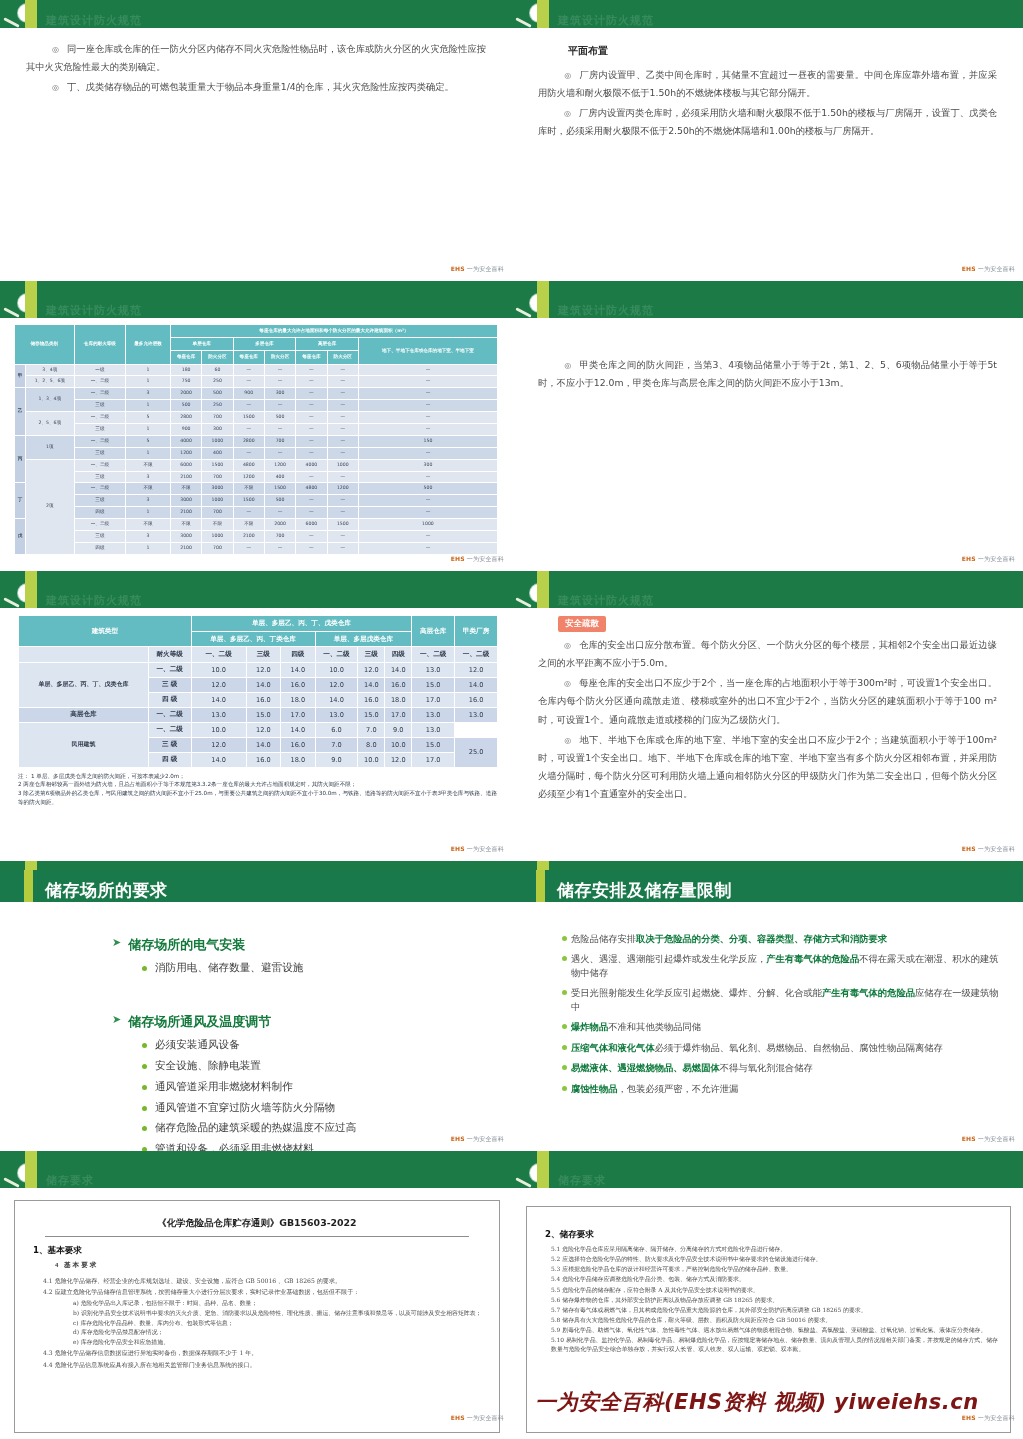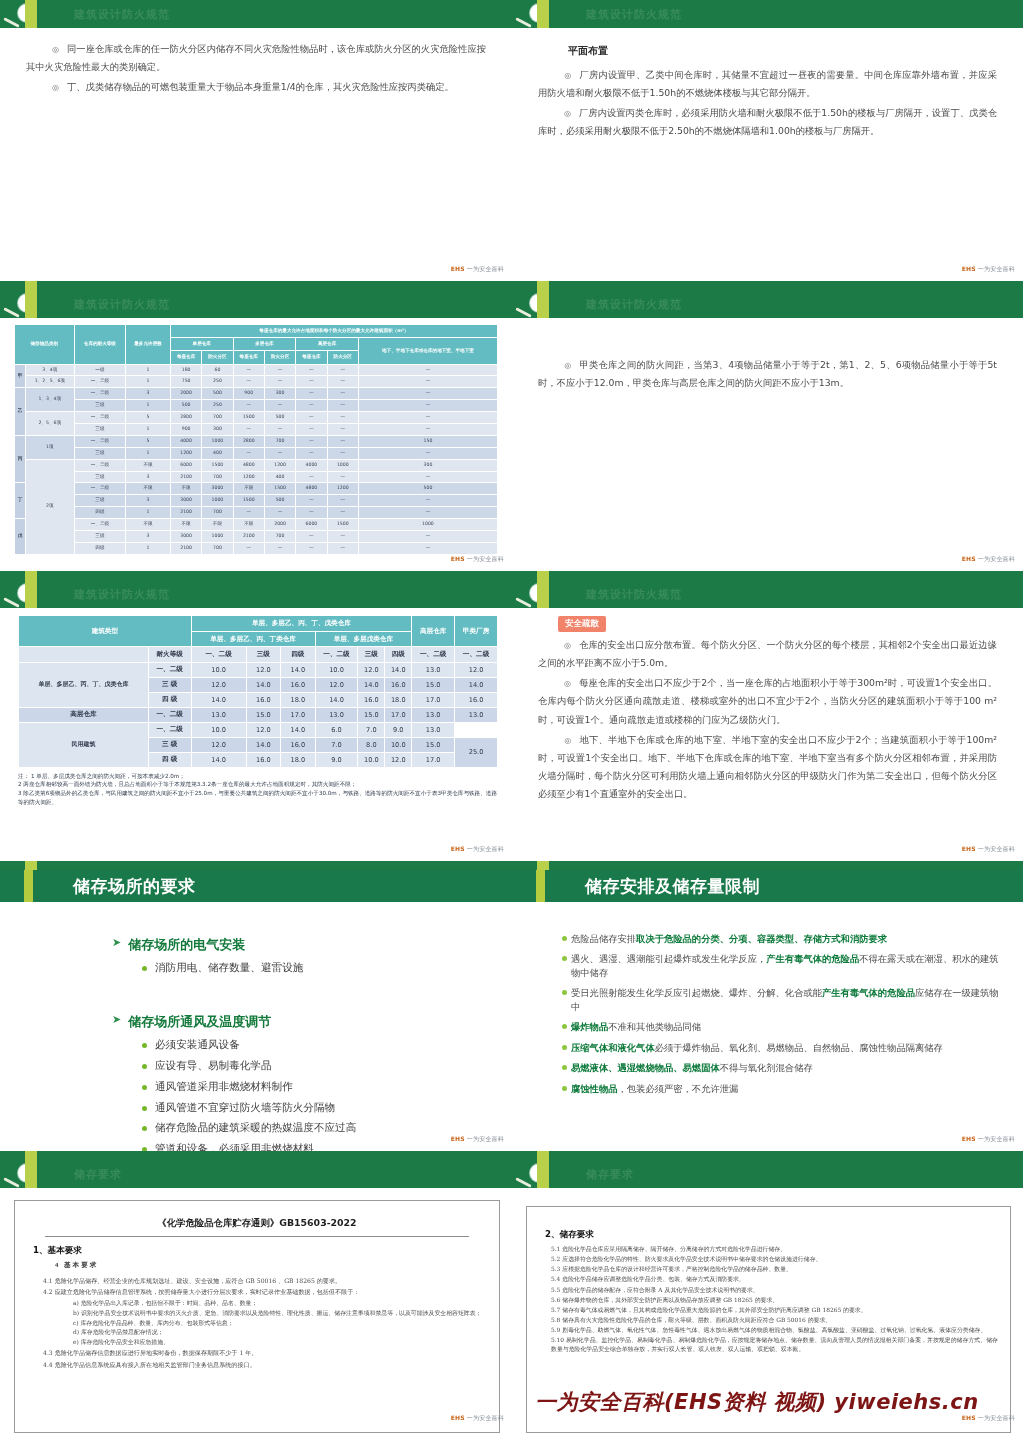--- a/index.html
+++ b/index.html
@@ -21,23 +21,22 @@
     background:#ffffff;
     overflow:hidden;
     box-sizing:border-box;
   }
 
   
   .hdr{
     position:relative;
     height:28px;
     background:#1b7a45;
-    display:flex;align-items:center;
+    display:flex;align-items:flex-end;
     overflow:hidden;
-    padding-left:28px;
   }
   .hdr.tall{height:32px;background:#19794a;}
   .hdr .limeband{
     position:absolute;left:25px;top:0;width:12px;height:100%;
     background:#b9d14a;
   }
   .hdr.tall .limeband{left:24px;width:9px;background:#b5cc3f;}
   .mag{
     position:absolute;left:2px;top:2px;width:34px;height:24px;
   }
@@ -636,21 +635,21 @@
         <span class="arr">➤</span>
         <span>储存场所通风及温度调节</span>
       </div>
       <div>
         <div class="lv2">
             <span class="dot"></span>
             <span>必须安装通风设备</span>
           </div>
         <div class="lv2">
             <span class="dot"></span>
-            <span>应设有导、易制毒化学品</span>
+            <span>安全设施、除静电装置</span>
           </div>
         <div class="lv2">
             <span class="dot"></span>
             <span>通风管道采用非燃烧材料制作</span>
           </div>
         <div class="lv2">
             <span class="dot"></span>
             <span>通风管道不宜穿过防火墙等防火分隔物</span>
           </div>
         <div class="lv2">

